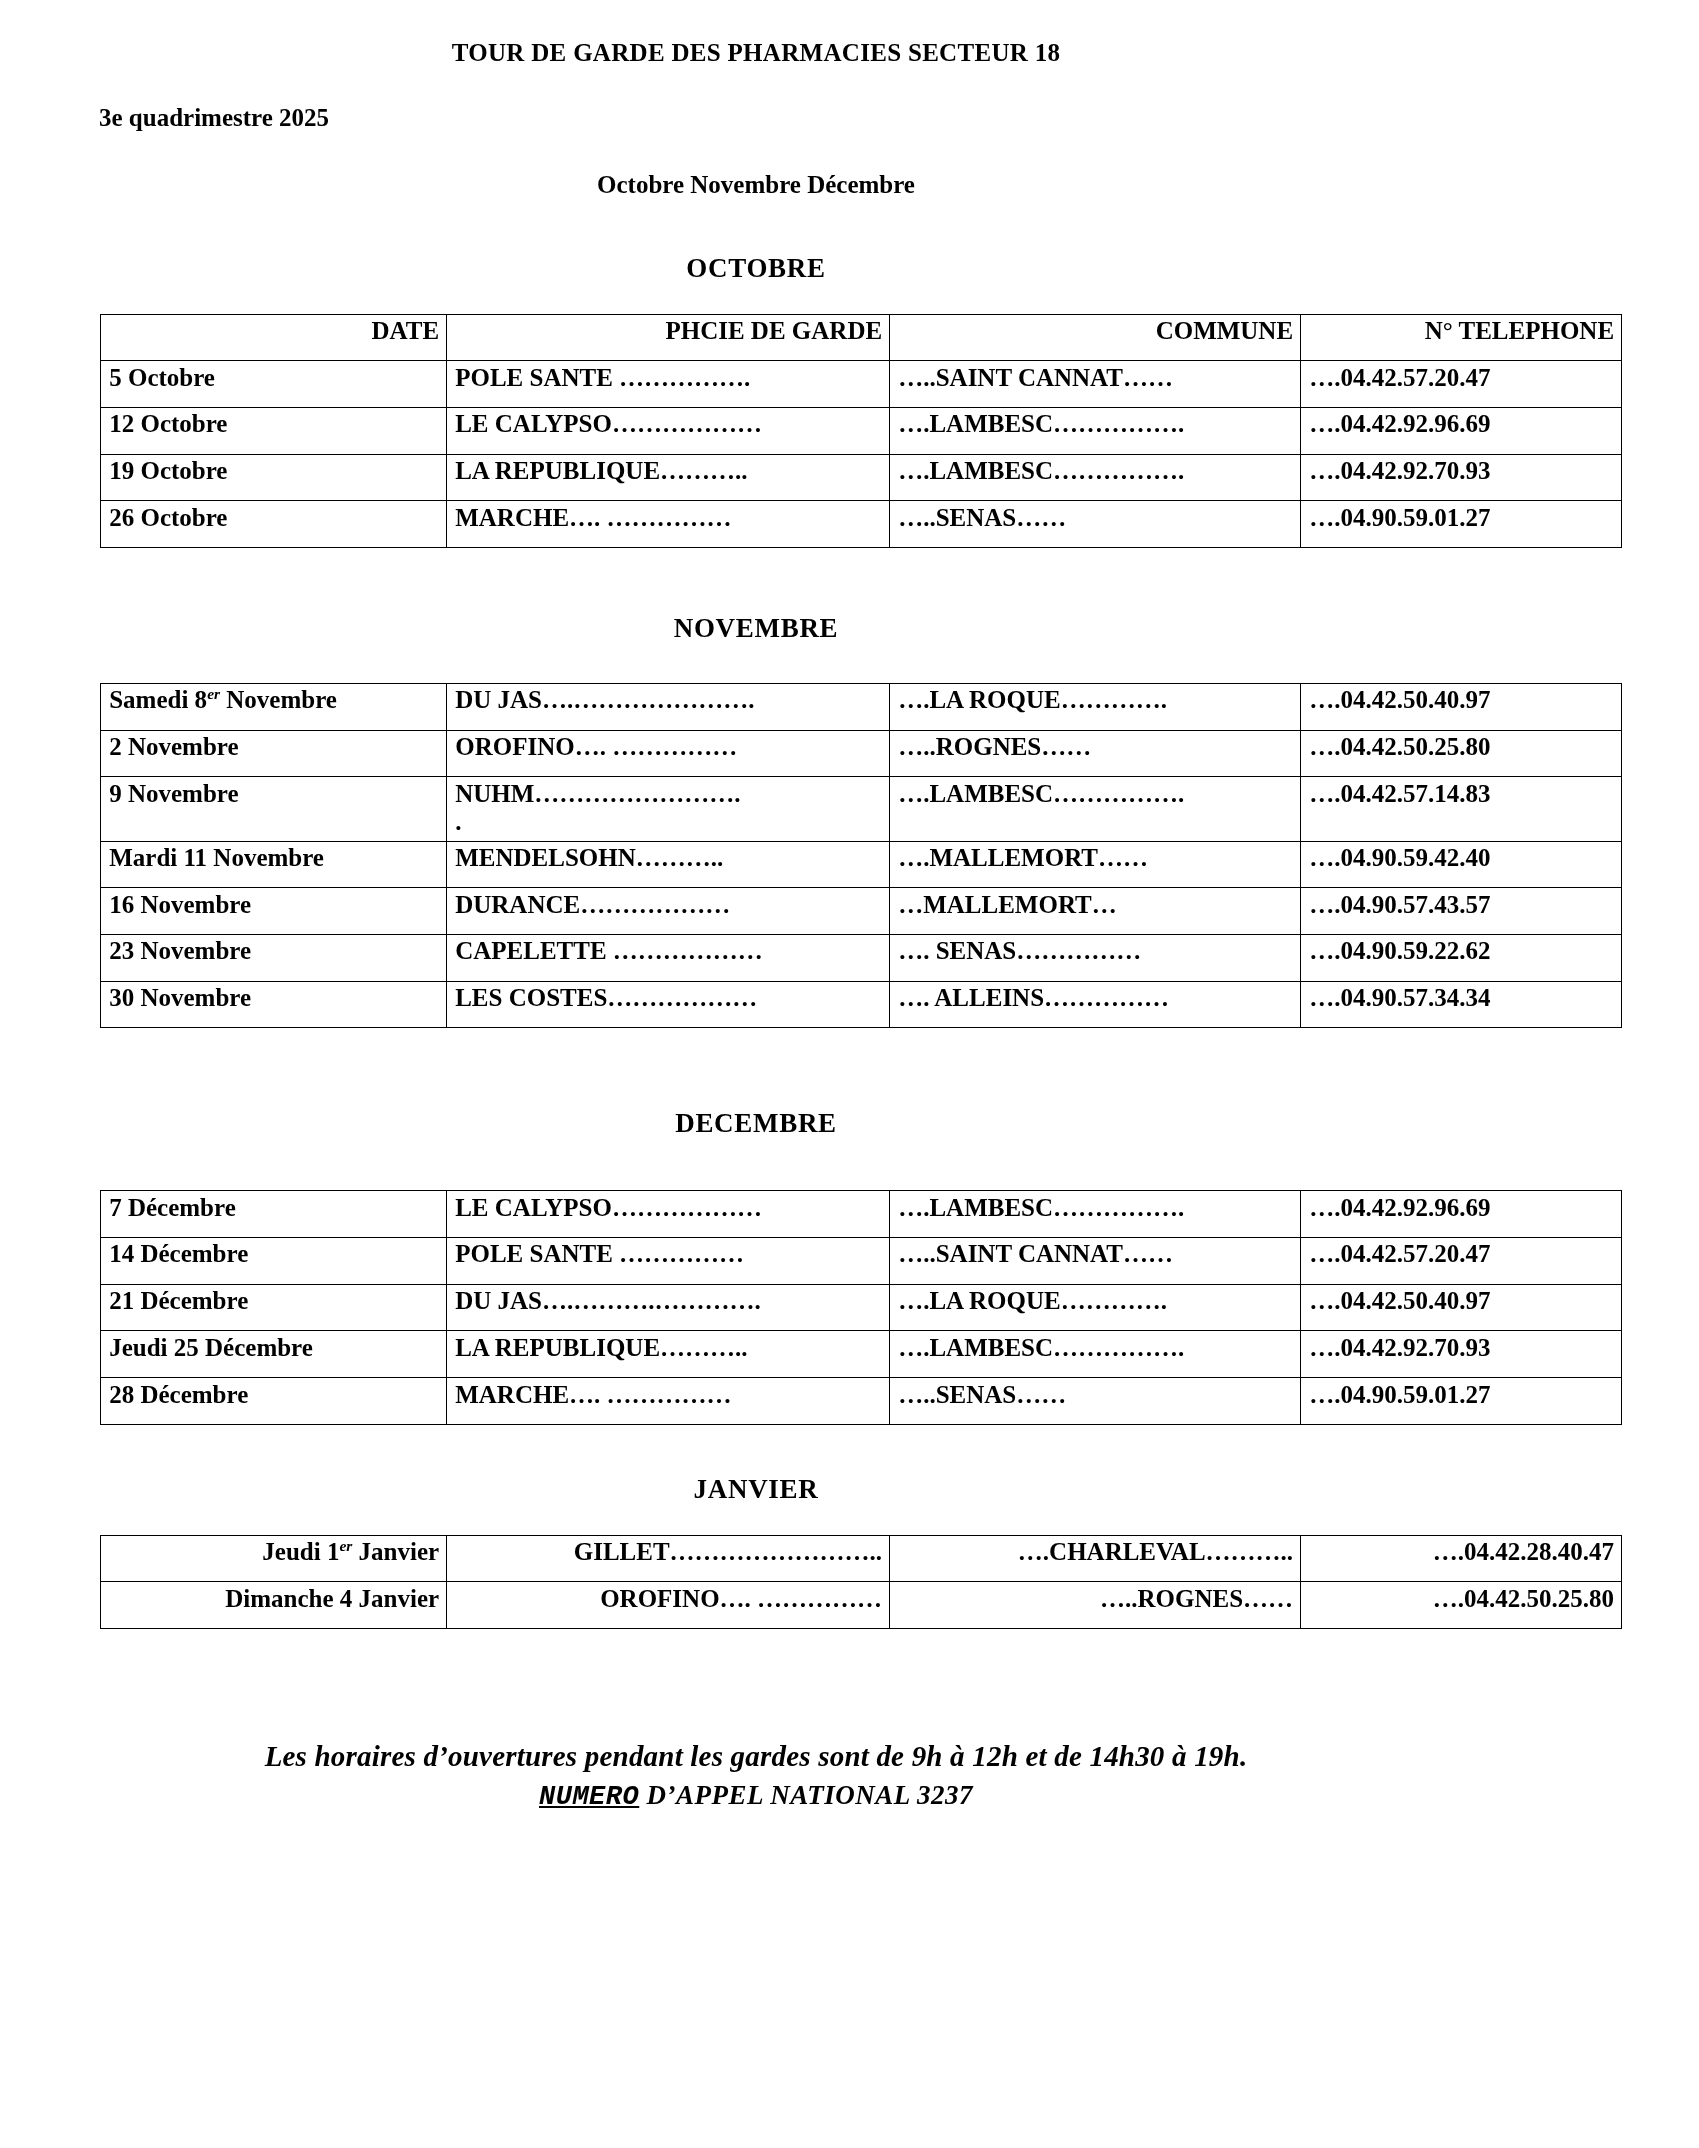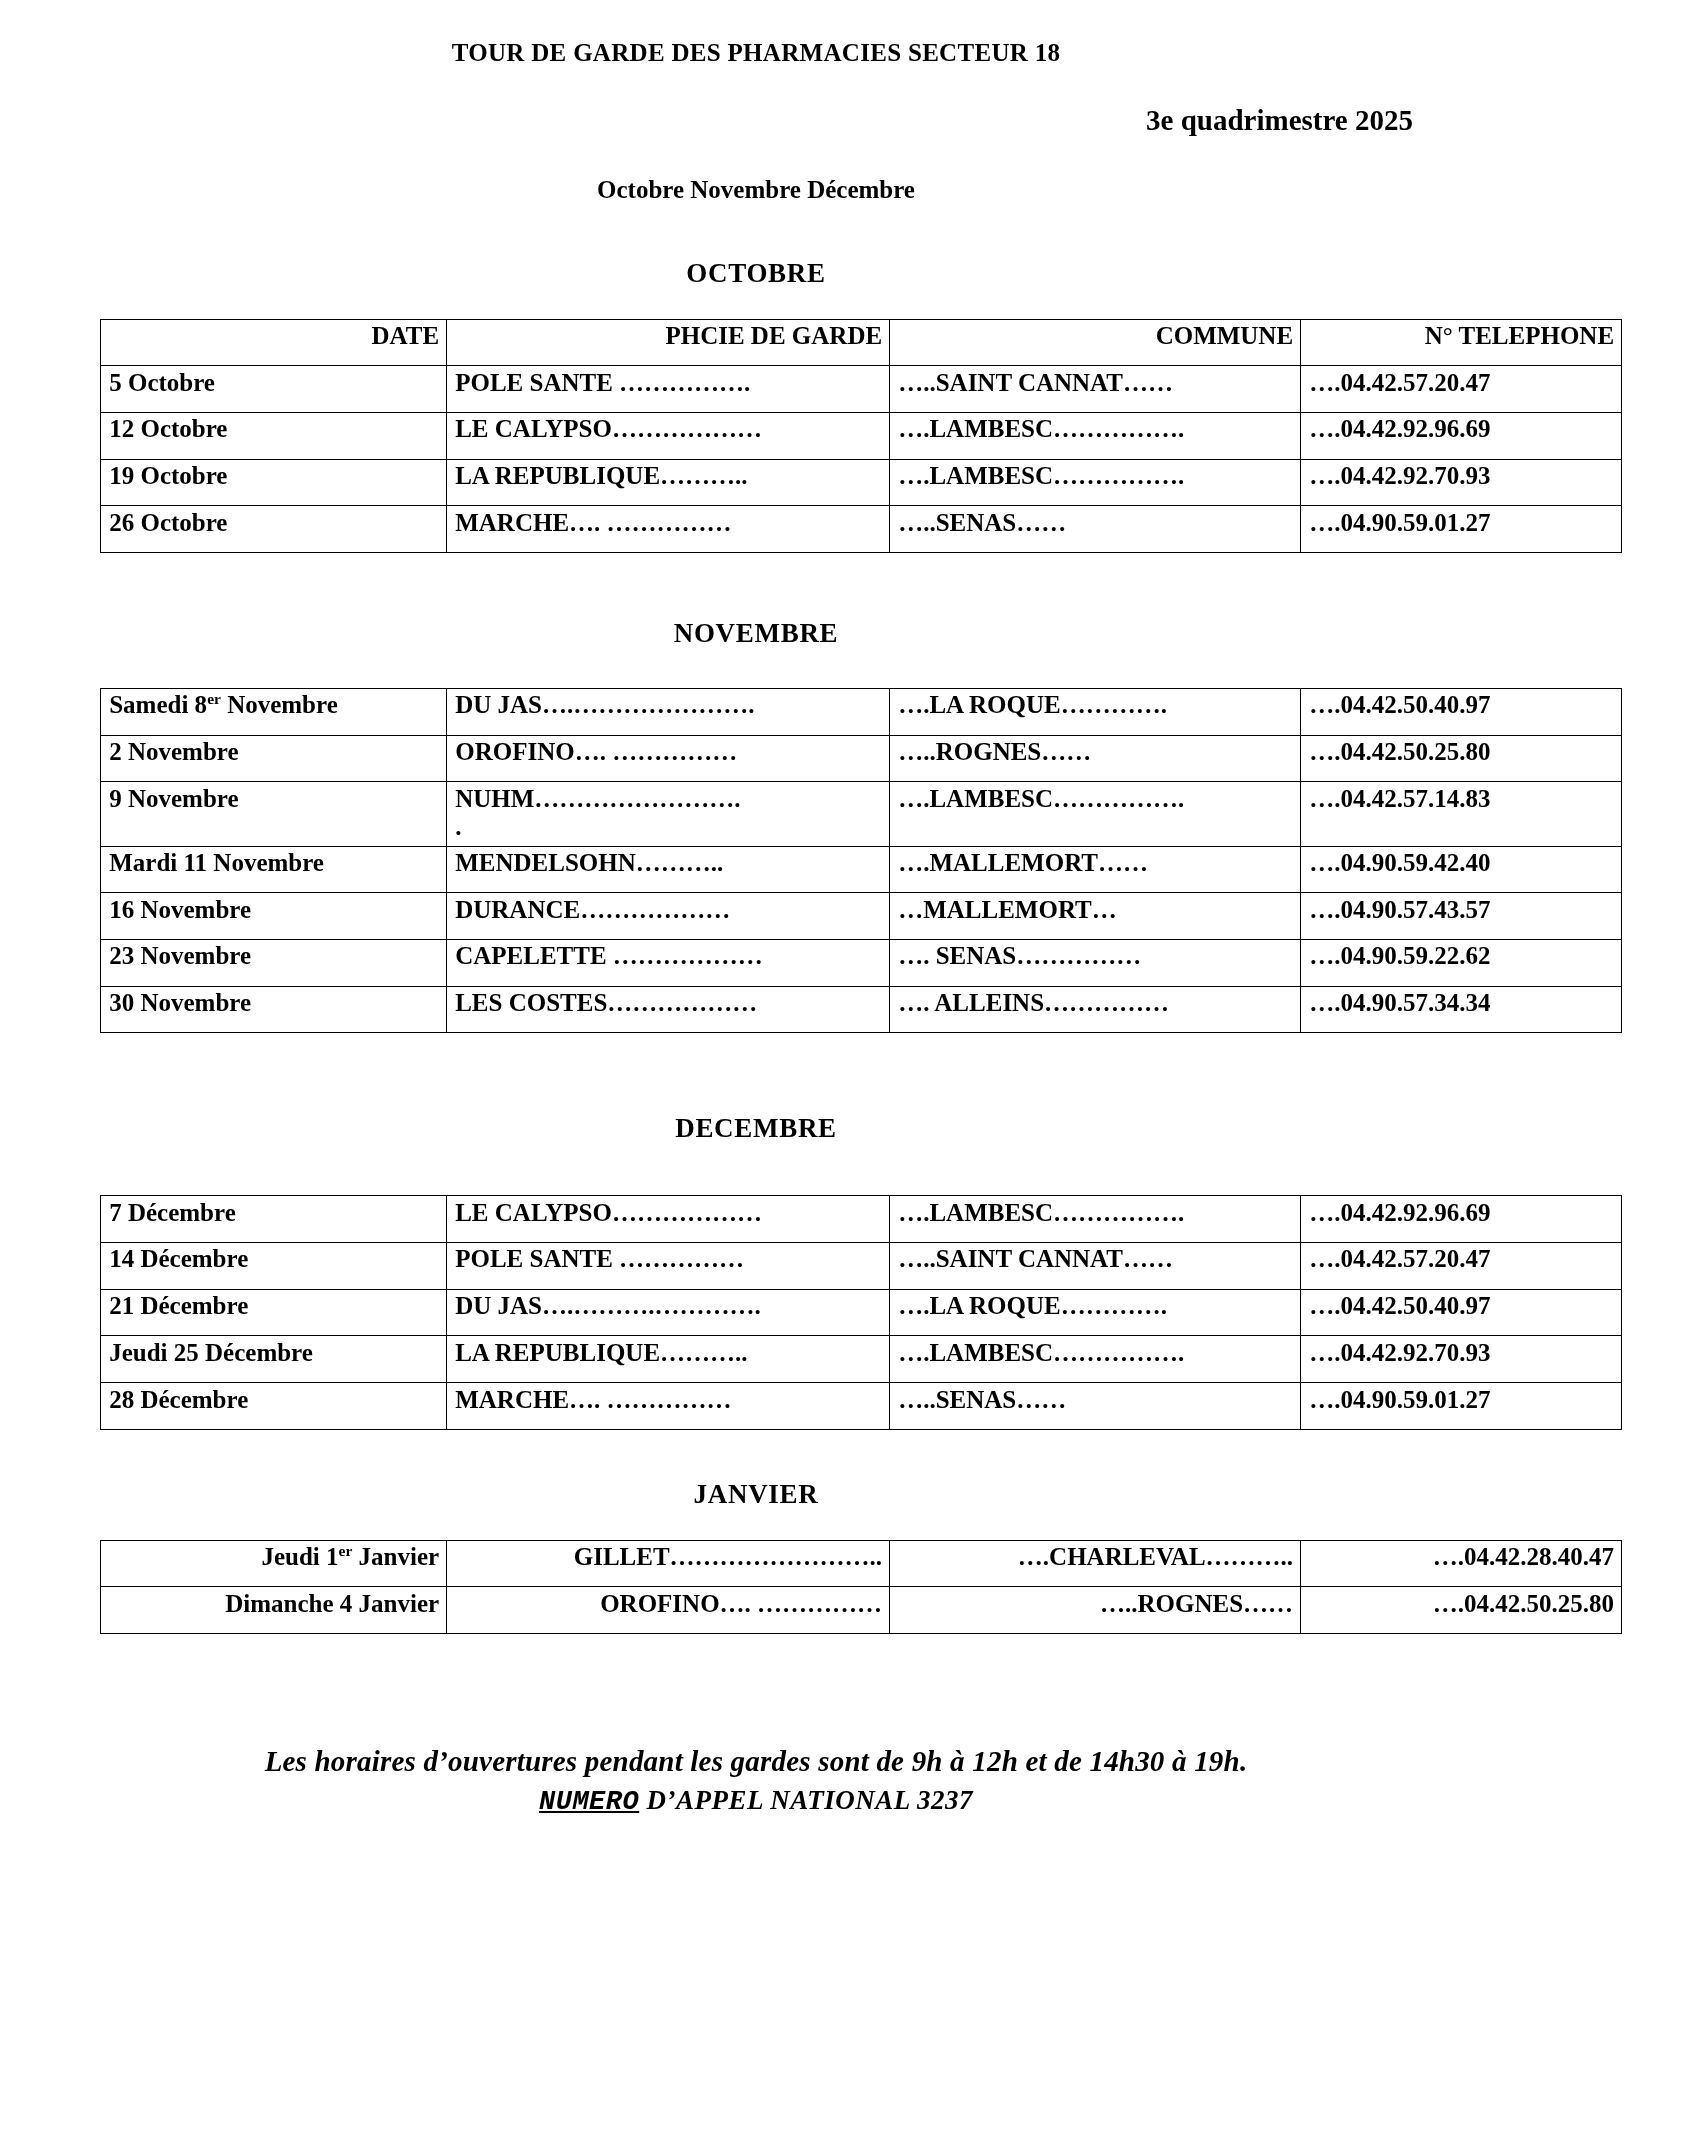--- a/index.html
+++ b/index.html
@@ -24,23 +24,23 @@
 
   
   .doc-title {
     text-align: center;
     font-weight: bold;
     font-size: 25px;
     letter-spacing: 0.3px;
     margin: 15px 0 0 0;
   }
   .doc-subtitle {
-    text-align: right;
-    font-weight: bold;
-    font-size: 29px;
+    text-align: left;
+    font-weight: bold;
+    font-size: 25px;
     margin: 37px 0 0 0;
   }
   .doc-subtitle2 {
     text-align: center;
     font-weight: bold;
     font-size: 25px;
     margin: 39px 0 0 0;
   }
   .month-heading {
     text-align: center;
@@ -87,20 +87,21 @@
 
   .cell-sub {
     display: block;
     height: 28.5px;
     font-weight: bold;
   }
   sup {
     font-size: 0.62em;
     vertical-align: super;
     line-height: 0;
+    font-style: italic;
   }
 
   
   .footer {
     margin-top: 111px;
     text-align: center;
   }
   .footer-line1 {
     font-weight: bold;
     font-style: italic;

